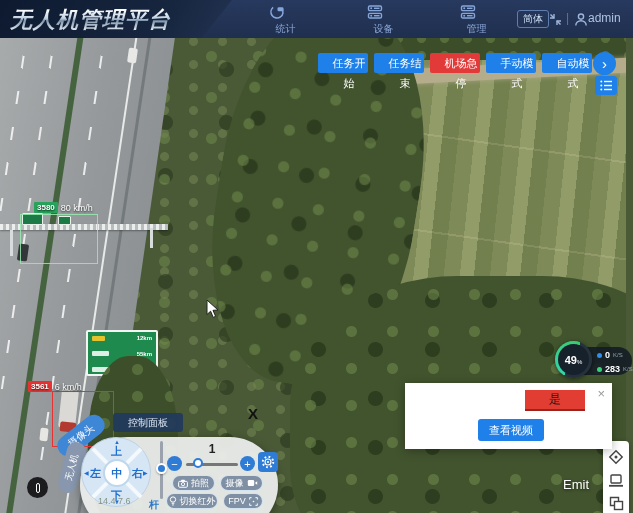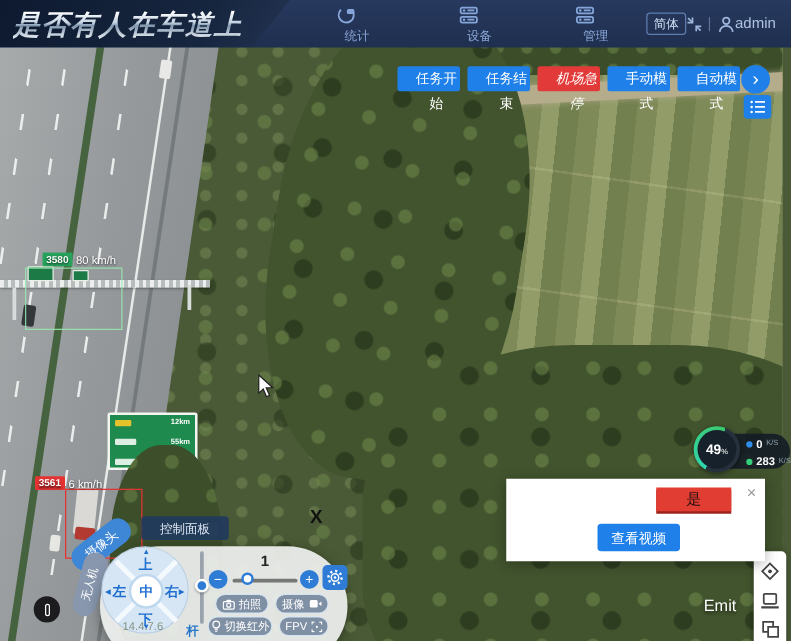--- a/index.html
+++ b/index.html
@@ -95,21 +95,21 @@
     display:flex; align-items:center; justify-content:center; }
   .tb-divider { position:absolute; left:566px; top:11px; color:#5d7399; font-size:12px; }
   .tb-user { position:absolute; left:588px; top:11px; color:#aec2e2; font-size:12px; }
   .compress-ic { position:absolute; left:549px; top:13px; }
   .person-ic { position:absolute; left:574px; top:12px; }
 
   
   .mbtn { position:absolute; top:53px; width:50px; height:20px; border:none; border-radius:2px;
     color:#fff; font-size:11px; font-family:inherit; cursor:pointer; line-height:20px; text-align:center; z-index:5;padding-left:12px; }
   .blue { background:#1e80e8; }
-  .red  { background:#e23a38;font-style:italic; }
+  .red  { background:#e23a38; }
   .fab  { position:absolute; left:593px; top:52px; width:23px; height:23px; border-radius:50%;
     background:#1e80e8; color:#fff; border:none; font-size:15px; line-height:21px; text-align:center;
     cursor:pointer; z-index:5; }
   .list-btn { position:absolute; left:595px; top:76px; width:22px; height:19px; border-radius:3px;
     background:#1e80e8; border:none; cursor:pointer; z-index:5; display:flex; align-items:center; justify-content:center; }
 
   
   .batt { position:absolute; left:570px; top:347px; width:62px; height:28px; border-radius:14px;
     background:rgba(18,26,36,.88); z-index:4; }
   .ring { position:absolute; left:555px; top:341px; width:37px; height:37px; border-radius:50%;
@@ -252,21 +252,21 @@
     </div>
     <div class="det-box" style="left:52px;top:355px;width:62px;height:56px;border:1.5px solid #e53333"></div>
     <div class="det-label" style="left:28px;top:345px">
       <span class="chip" style="background:#e53333">3561</span>
       <span>6 km/h</span>
     </div>
   </div>
 
   <header class="topbar">
     <div class="logo-bg"></div>
-    <div class="logo">是否有人在车道上</div>
+    <div class="logo">无人机管理平台</div>
 
     <div class="nav-item" style="left:249px">
       <svg width="16" height="16" viewBox="0 0 16 16">
         <circle cx="8" cy="8" r="6" fill="none" stroke="#86a6da" stroke-width="1.6" stroke-dasharray="27 11" transform="rotate(-35 8 8)"></circle>
         <rect x="8.5" y="3.2" width="6" height="4" rx="1.3" fill="#86a6da"></rect>
       </svg>
       <span class="lbl">统计</span>
     </div>
     <div class="nav-item" style="left:440px">
       <svg width="16" height="16" viewBox="0 0 16 16">

